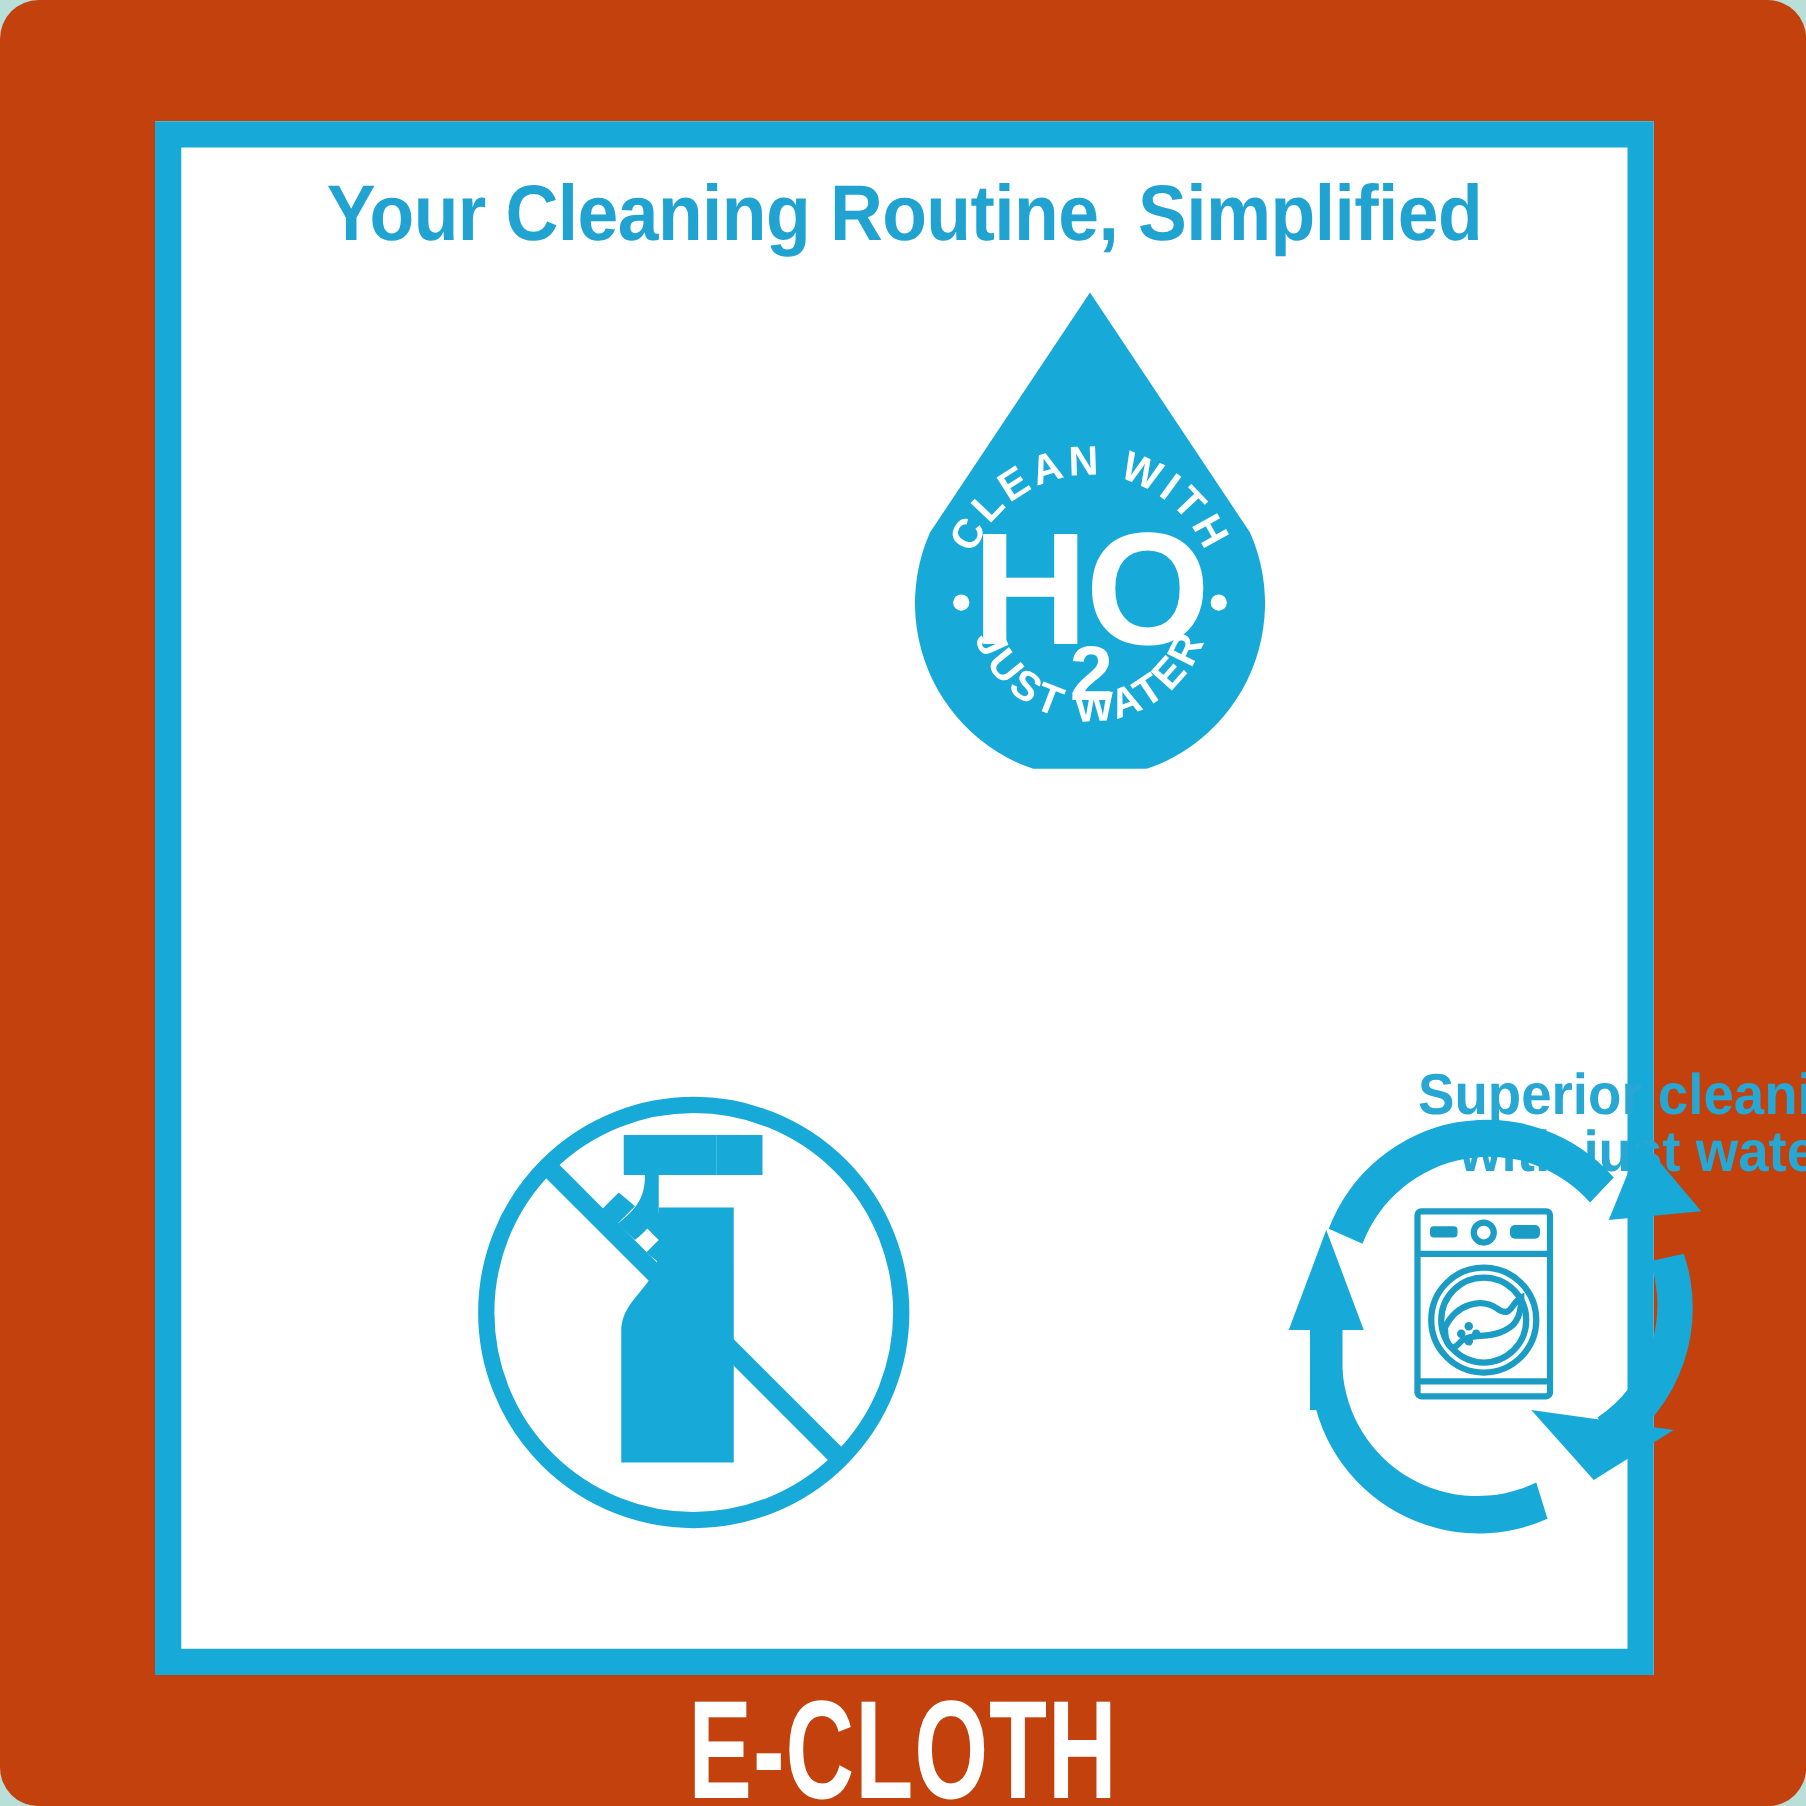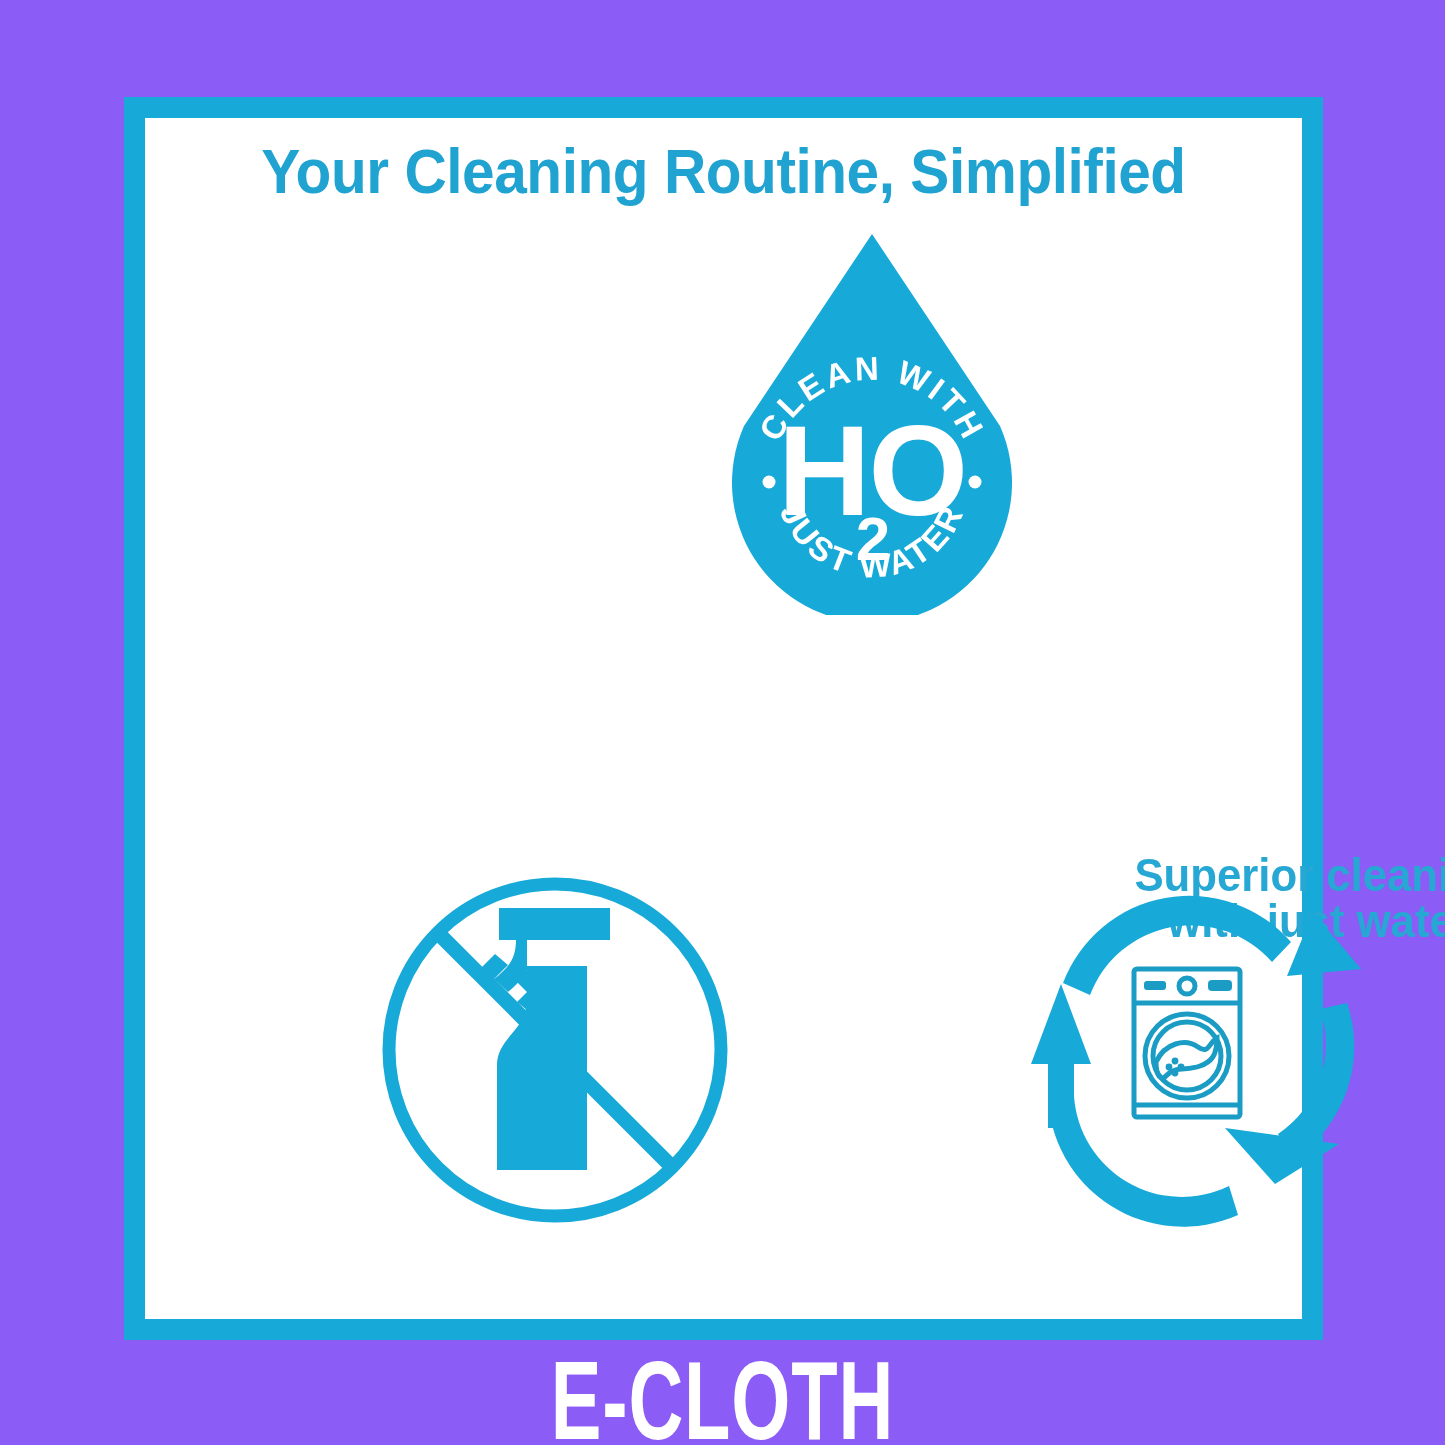--- a/index.html
+++ b/index.html
@@ -11,21 +11,22 @@
     height: 1445px;
     background: #b9dfd9;
     font-family: "Liberation Sans", sans-serif;
     overflow: hidden;
   }
 
   #poster {
     position: relative;
     width: 1445px;
     height: 1445px;
-    background: #8b5cf6;
+    background: #c2410c;
+    border-radius: 31px;
   }
 
   
   #card-frame {
     position: absolute;
     left: 124px;
     top: 97px;
     width: 1199px;
     height: 1243px;
     background: #ffffff;

